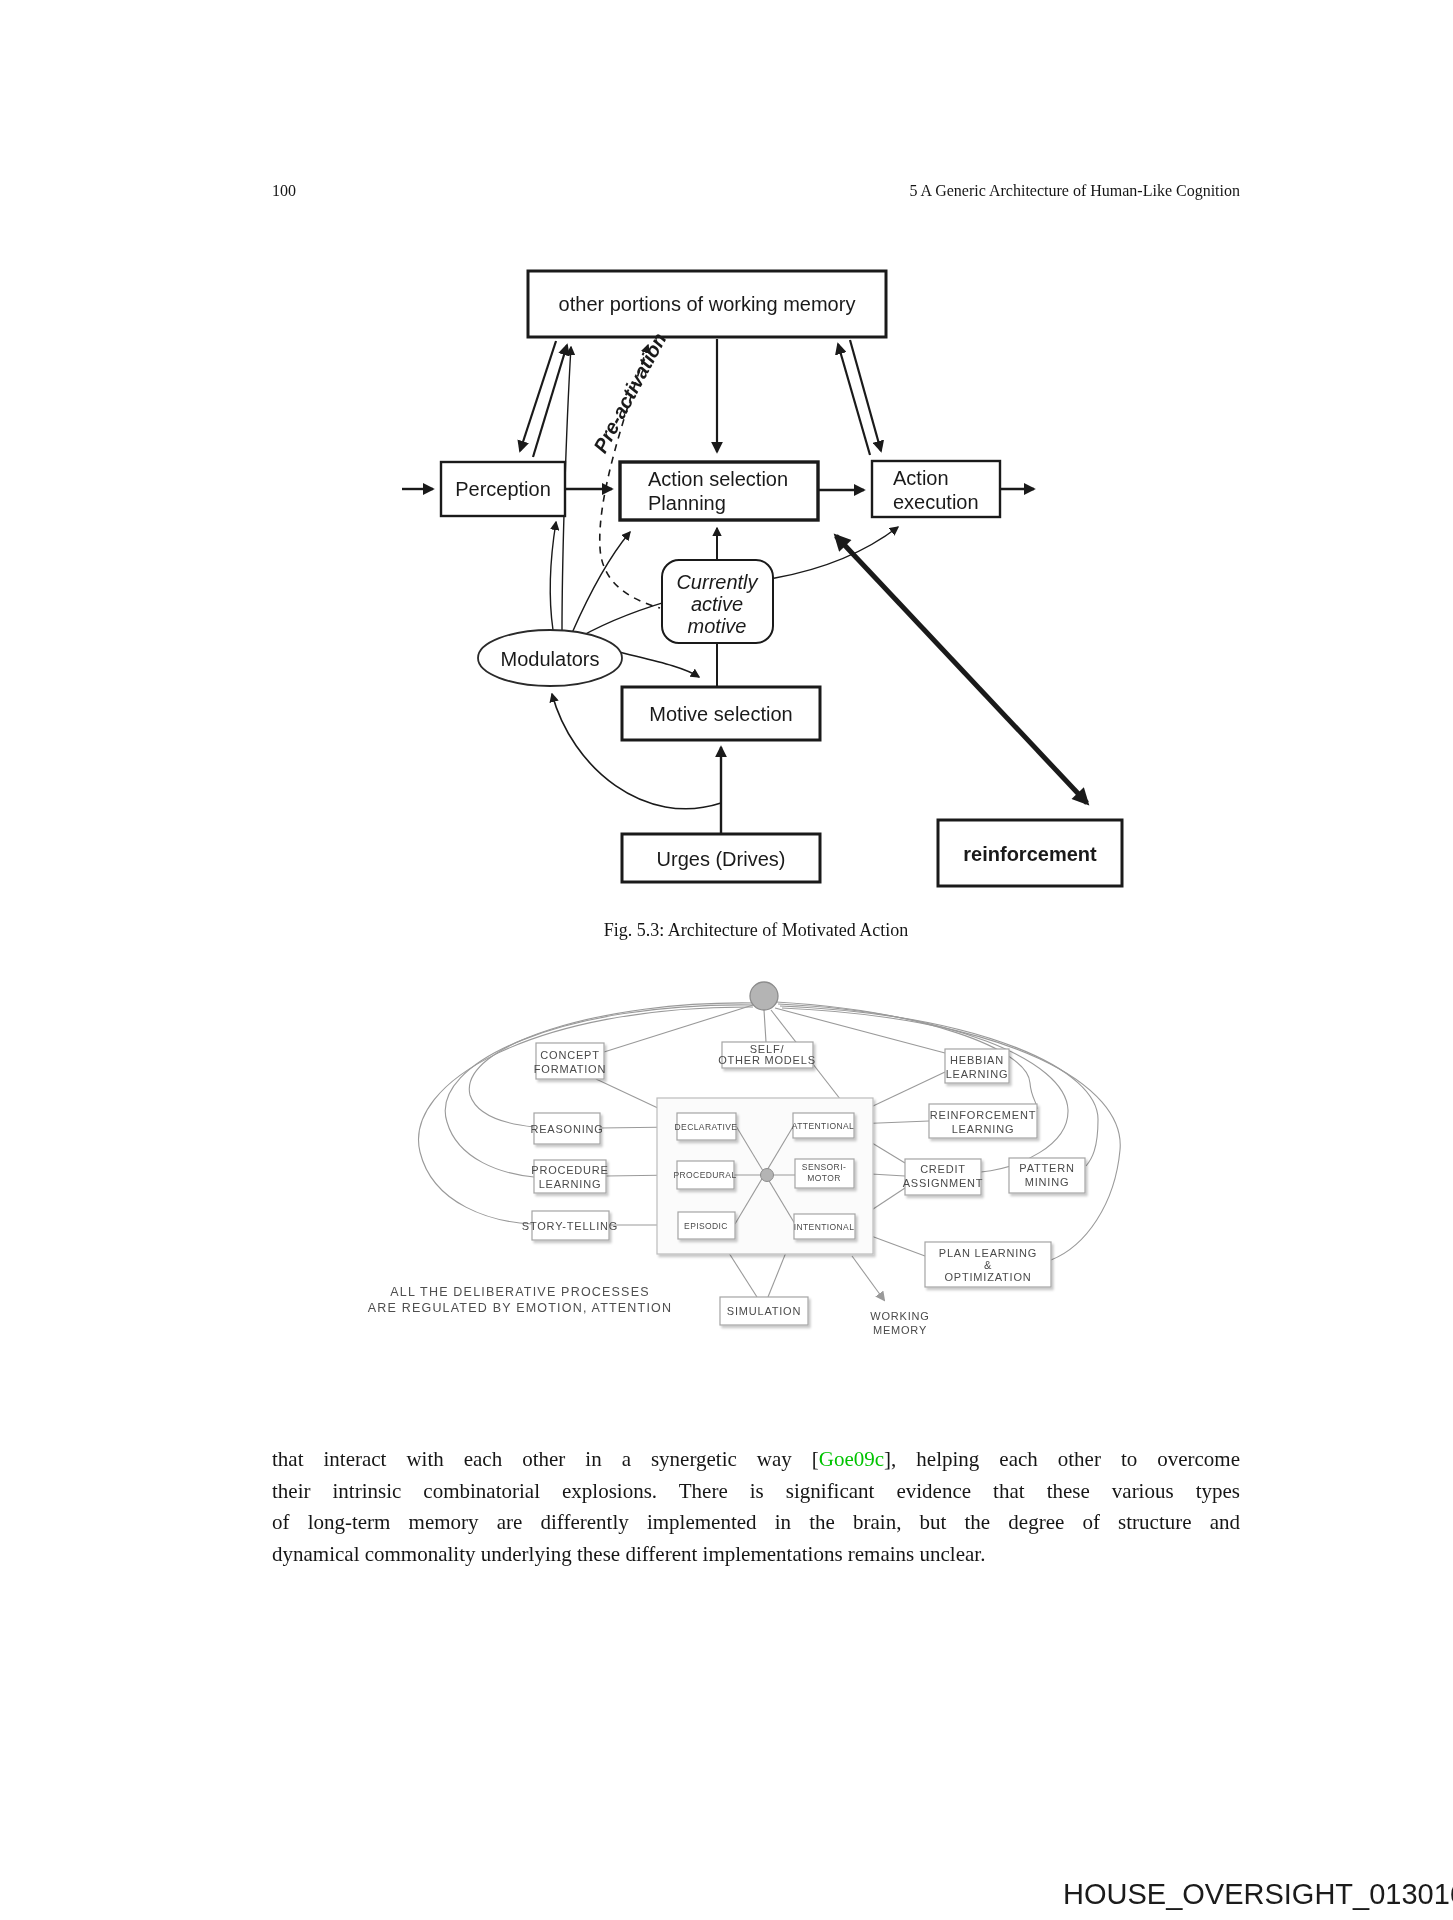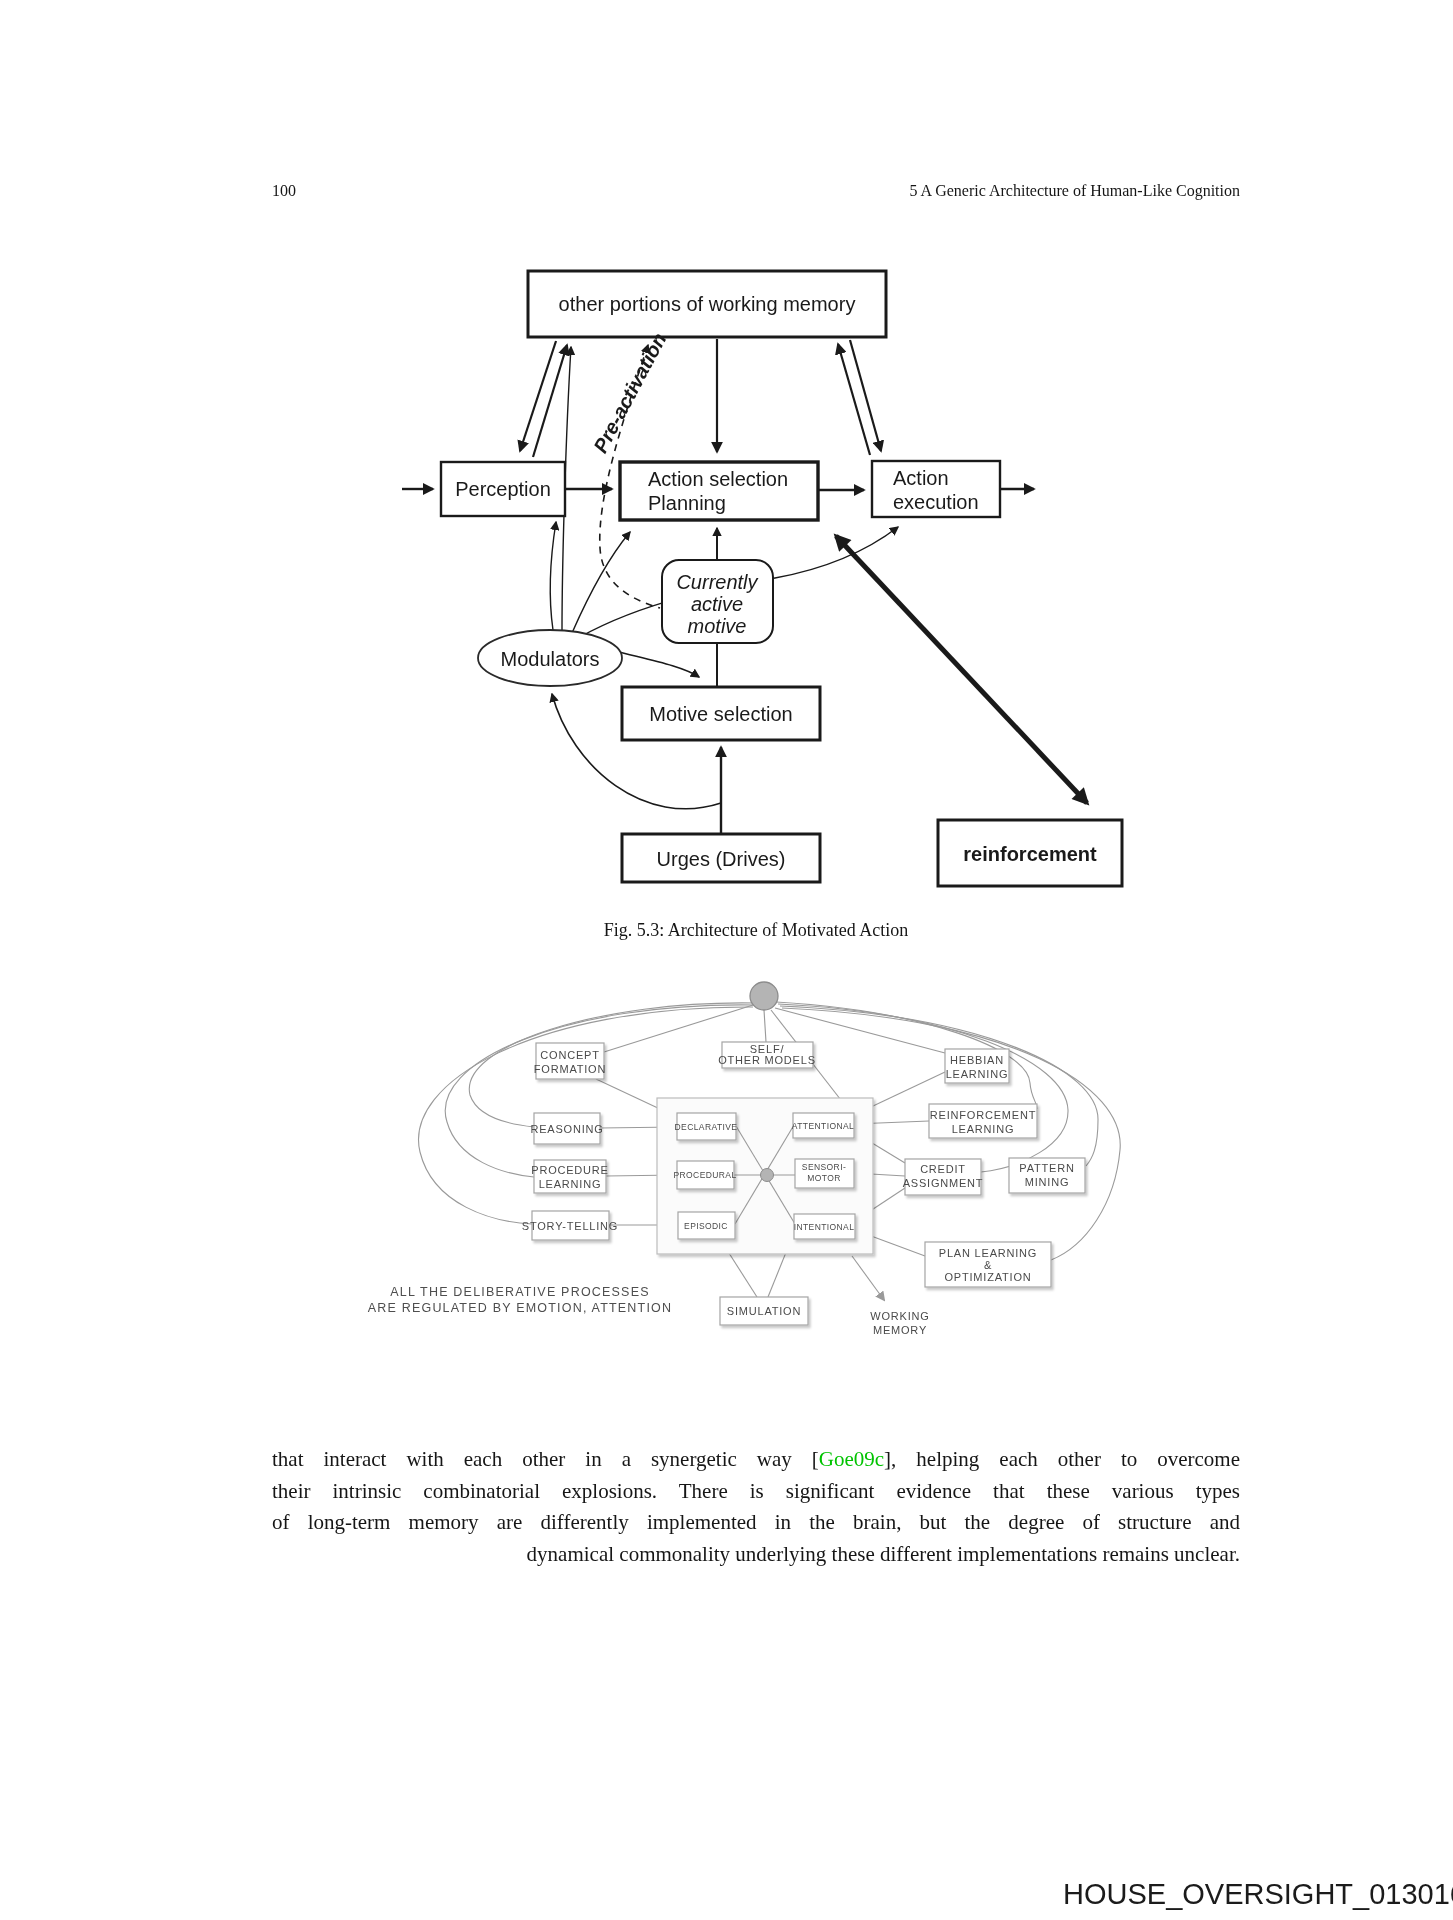--- a/index.html
+++ b/index.html
@@ -5,21 +5,21 @@
   html,body{margin:0;padding:0;background:#ffffff;}
   .page{position:relative;width:1453px;height:1920px;background:#ffffff;overflow:hidden;
         font-family:"Liberation Serif",serif;color:#161616;}
   .hdr{position:absolute;top:182px;left:272px;width:968px;height:26px;font-size:16px;}
   .hdr .pageno{position:absolute;left:0;top:0;}
   .hdr .runtitle{position:absolute;right:0;top:0;}
   .figsvg{position:absolute;}
   .caption{position:absolute;left:272px;width:968px;text-align:center;font-size:18px;}
   .bodytext{position:absolute;left:272px;width:968px;font-size:21px;line-height:31.6px;}
   .bodytext .jline{text-align:justify;text-align-last:justify;}
-  .bodytext .lline{text-align:right;}
+  .bodytext .lline{text-align:left;}
   .cite{color:#00c300;}
   .watermark{position:absolute;left:1063px;top:1878px;width:403px;
              font-family:"Liberation Sans",sans-serif;font-size:29px;color:#1b1b1b;white-space:nowrap;}
   
   .f3box{fill:#ffffff;stroke:#1a1a1a;}
   .f3txt{font-family:"Liberation Sans",sans-serif;fill:#1a1a1a;font-size:20px;}
   .f3line{stroke:#1a1a1a;fill:none;}
   
   .f4box{fill:#ffffff;stroke:#a5a5a5;stroke-width:1.2;}
   .f4txt{font-family:"Liberation Sans",sans-serif;fill:#4a4a4a;font-size:11px;letter-spacing:0.8px;}

